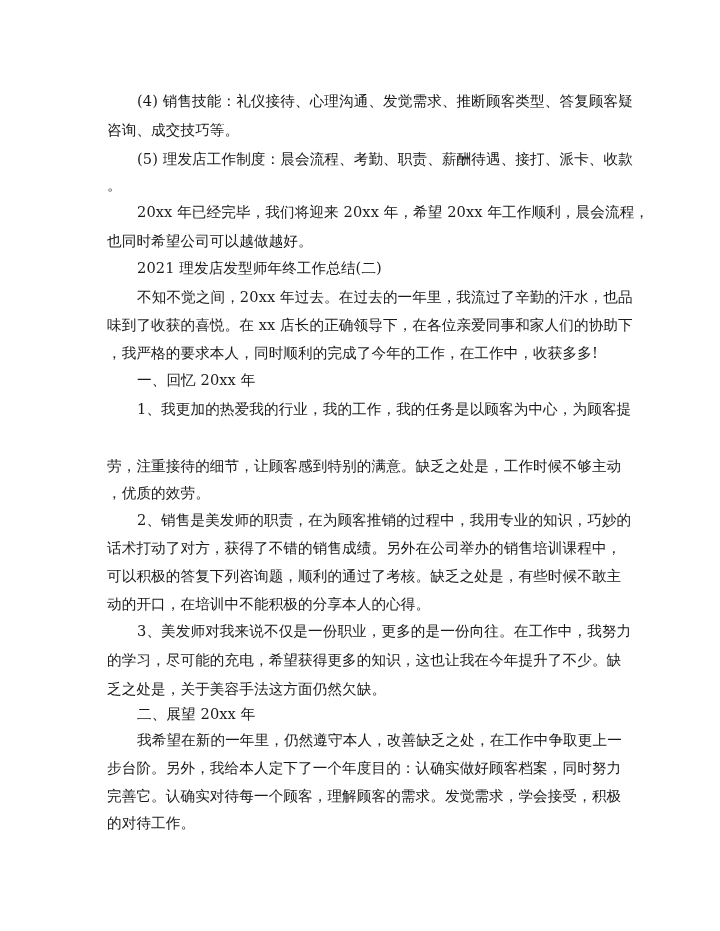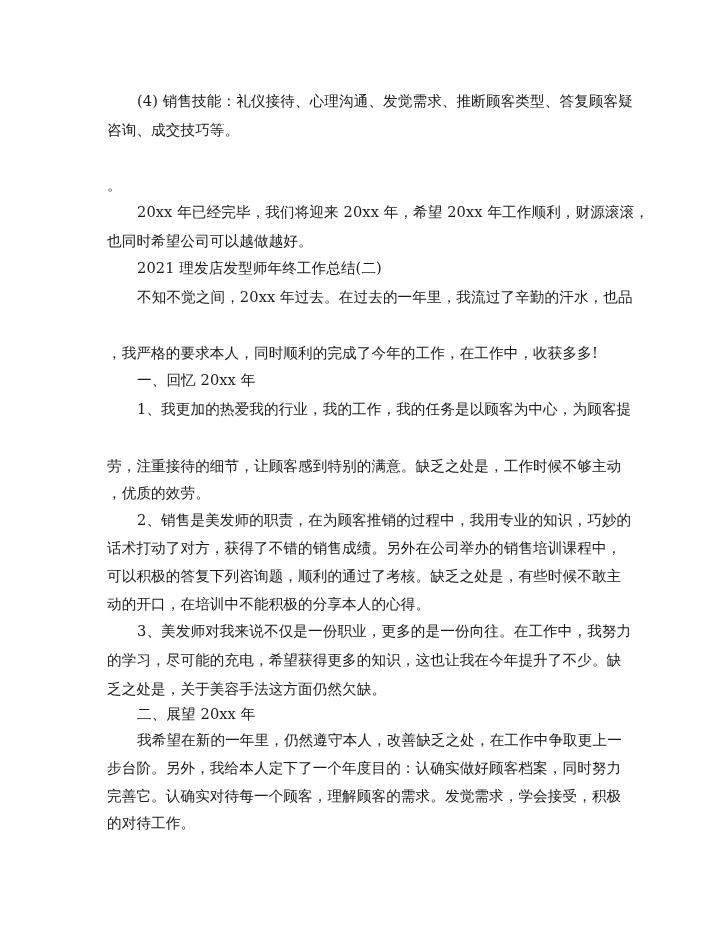--- a/index.html
+++ b/index.html
@@ -32,25 +32,27 @@
     letter-spacing: 0.1px;
   }
   .indent { left: 137px; }
 </style>
 </head>
 <body>
 
 <div class="page">
   <div class="line indent" style="top:92px">(4) 销售技能：礼仪接待、心理沟通、发觉需求、推断顾客类型、答复顾客疑</div>
   <div class="line" style="top:121px">咨询、成交技巧等。</div>
+  <div class="line indent" style="top:150px">(5) 理发店工作制度：晨会流程、考勤、职责、薪酬待遇、接打、派卡、收款</div>
   <div class="line" style="top:176px">。</div>
-  <div class="line indent" style="top:203px">20xx 年已经完毕，我们将迎来 20xx 年，希望 20xx 年工作顺利，财源滚滚，</div>
+  <div class="line indent" style="top:203px">20xx 年已经完毕，我们将迎来 20xx 年，希望 20xx 年工作顺利，晨会流程，</div>
   <div class="line" style="top:232px">也同时希望公司可以越做越好。</div>
   <div class="line indent" style="top:259px">2021 理发店发型师年终工作总结(二)</div>
   <div class="line indent" style="top:288px">不知不觉之间，20xx 年过去。在过去的一年里，我流过了辛勤的汗水，也品</div>
+  <div class="line" style="top:316px">味到了收获的喜悦。在 xx 店长的正确领导下，在各位亲爱同事和家人们的协助下</div>
   <div class="line" style="top:344px">，我严格的要求本人，同时顺利的完成了今年的工作，在工作中，收获多多!</div>
   <div class="line indent" style="top:371px">一、回忆 20xx 年</div>
   <div class="line indent" style="top:400px">1、我更加的热爱我的行业，我的工作，我的任务是以顾客为中心，为顾客提</div>
   <div class="line" style="top:457px">劳，注重接待的细节，让顾客感到特别的满意。缺乏之处是，工作时候不够主动</div>
   <div class="line" style="top:484px">，优质的效劳。</div>
   <div class="line indent" style="top:511px">2、销售是美发师的职责，在为顾客推销的过程中，我用专业的知识，巧妙的</div>
   <div class="line" style="top:539px">话术打动了对方，获得了不错的销售成绩。另外在公司举办的销售培训课程中，</div>
   <div class="line" style="top:595px">动的开口，在培训中不能积极的分享本人的心得。</div>
   <div class="line" style="top:567px">可以积极的答复下列咨询题，顺利的通过了考核。缺乏之处是，有些时候不敢主</div>
   <div class="line indent" style="top:622px">3、美发师对我来说不仅是一份职业，更多的是一份向往。在工作中，我努力</div>

